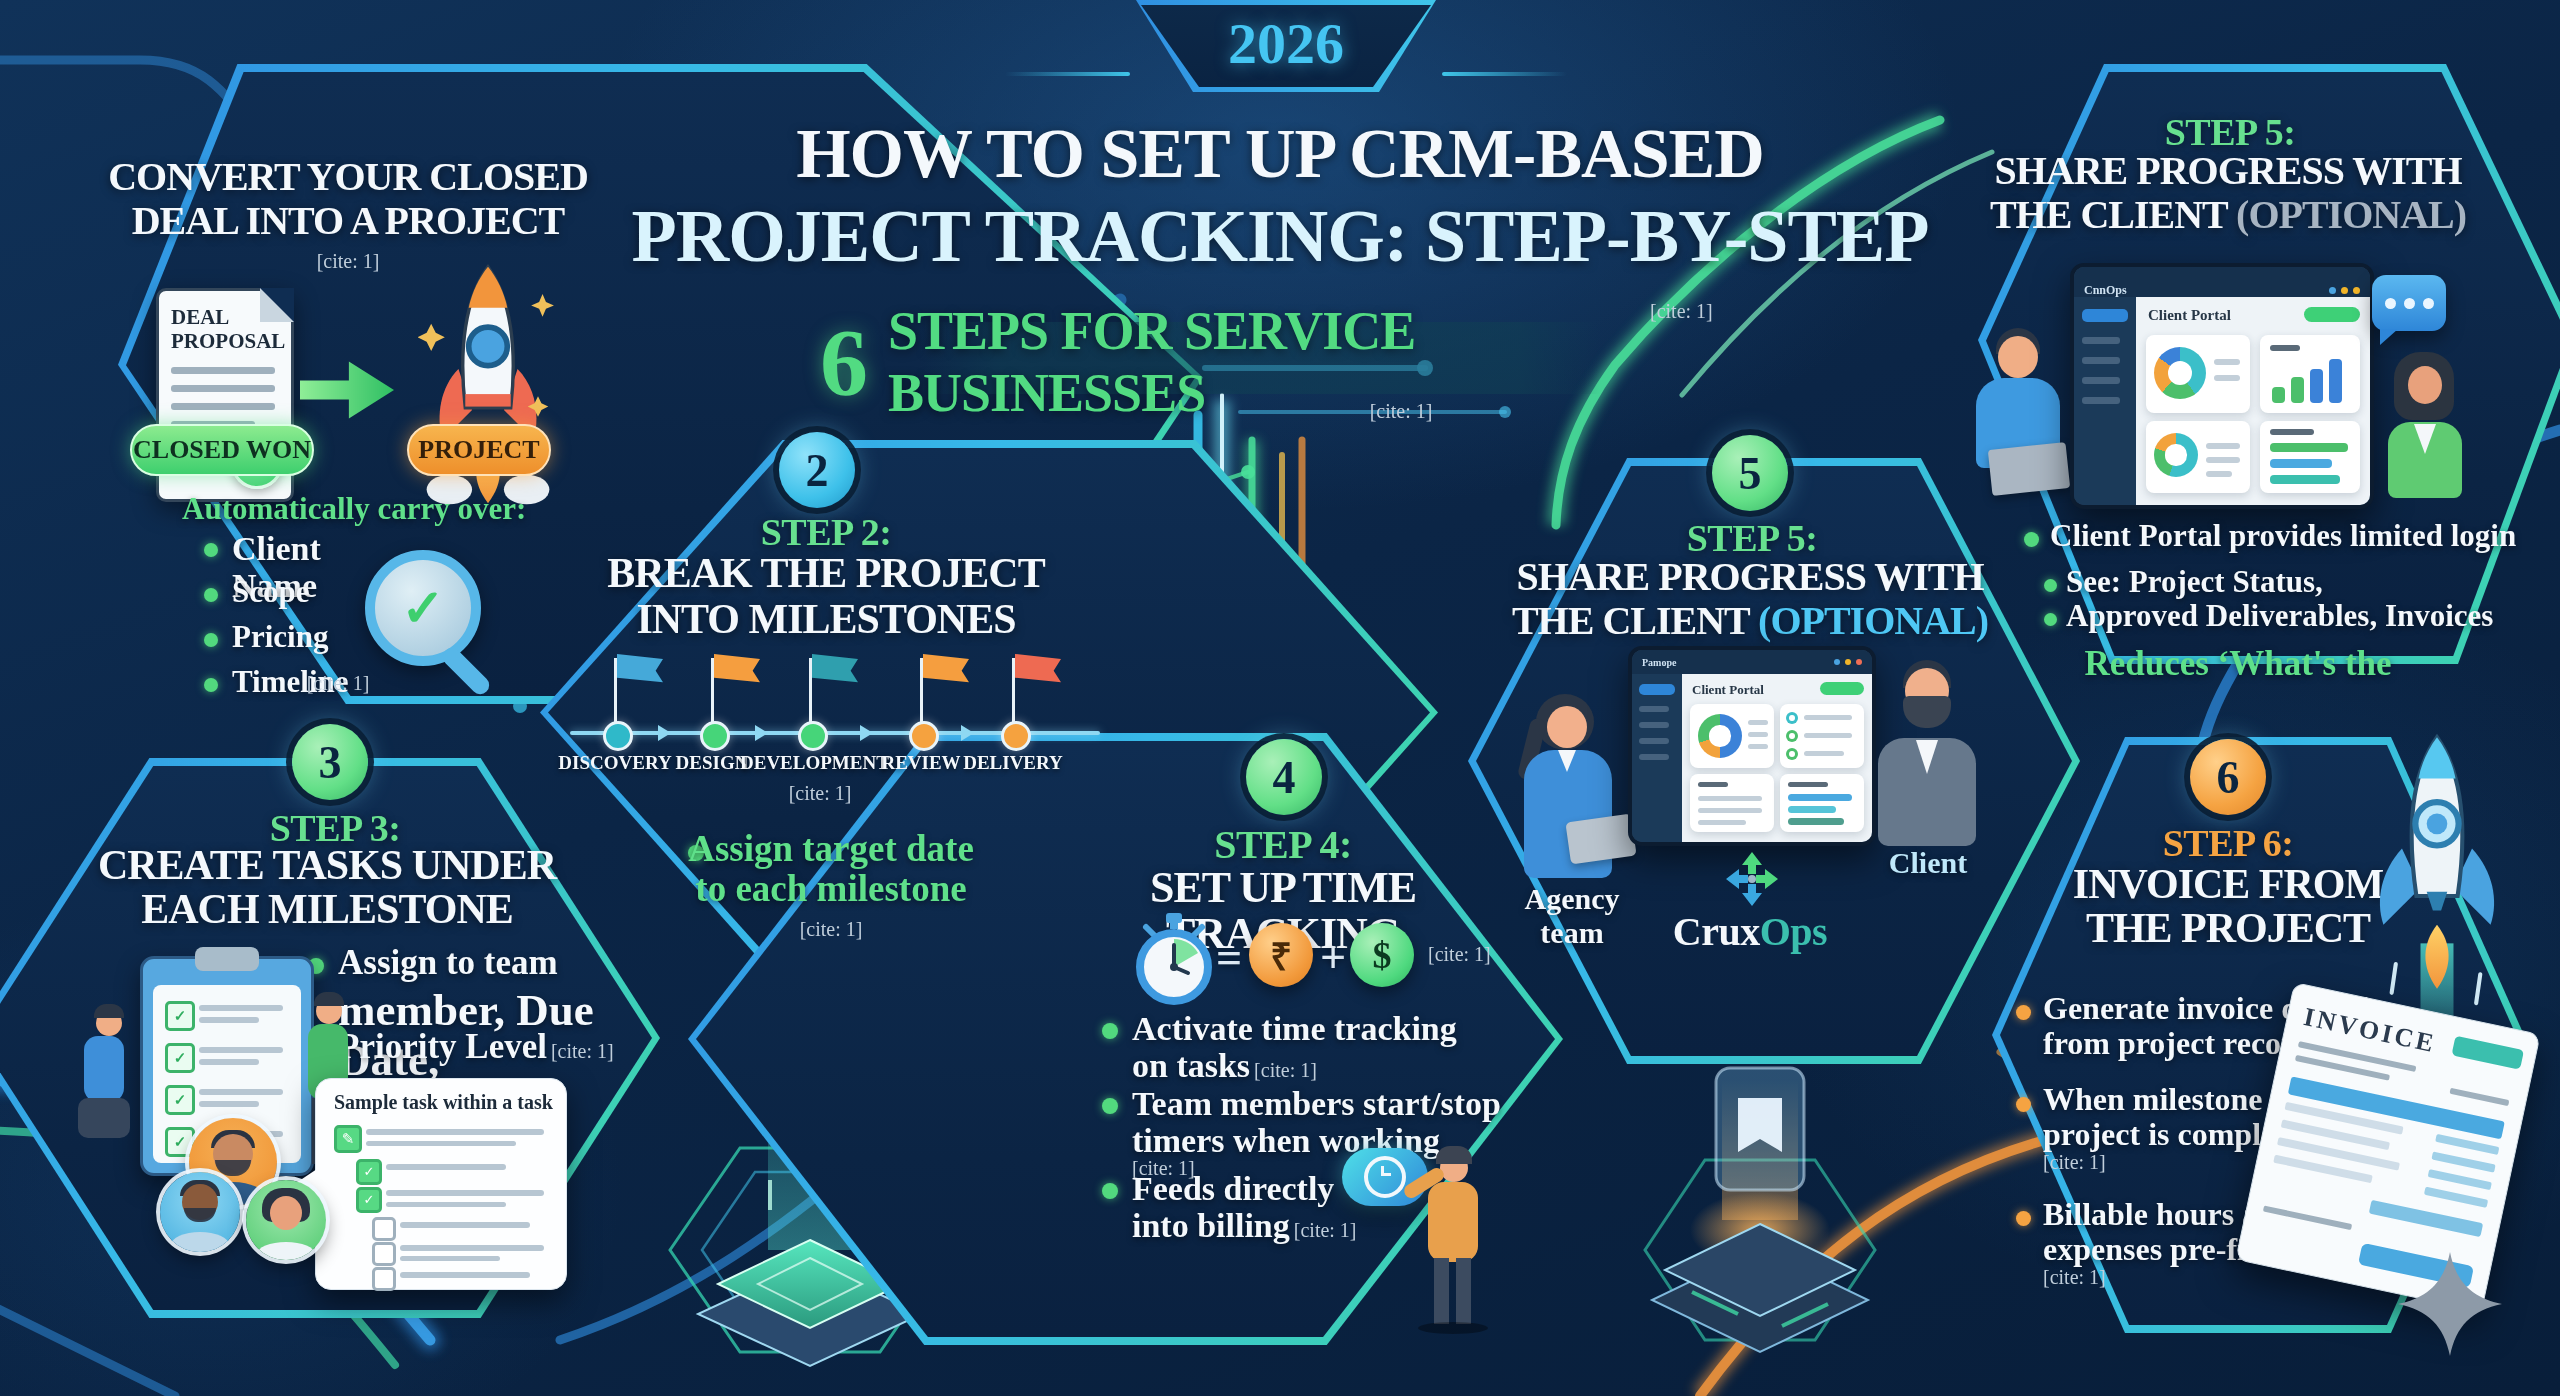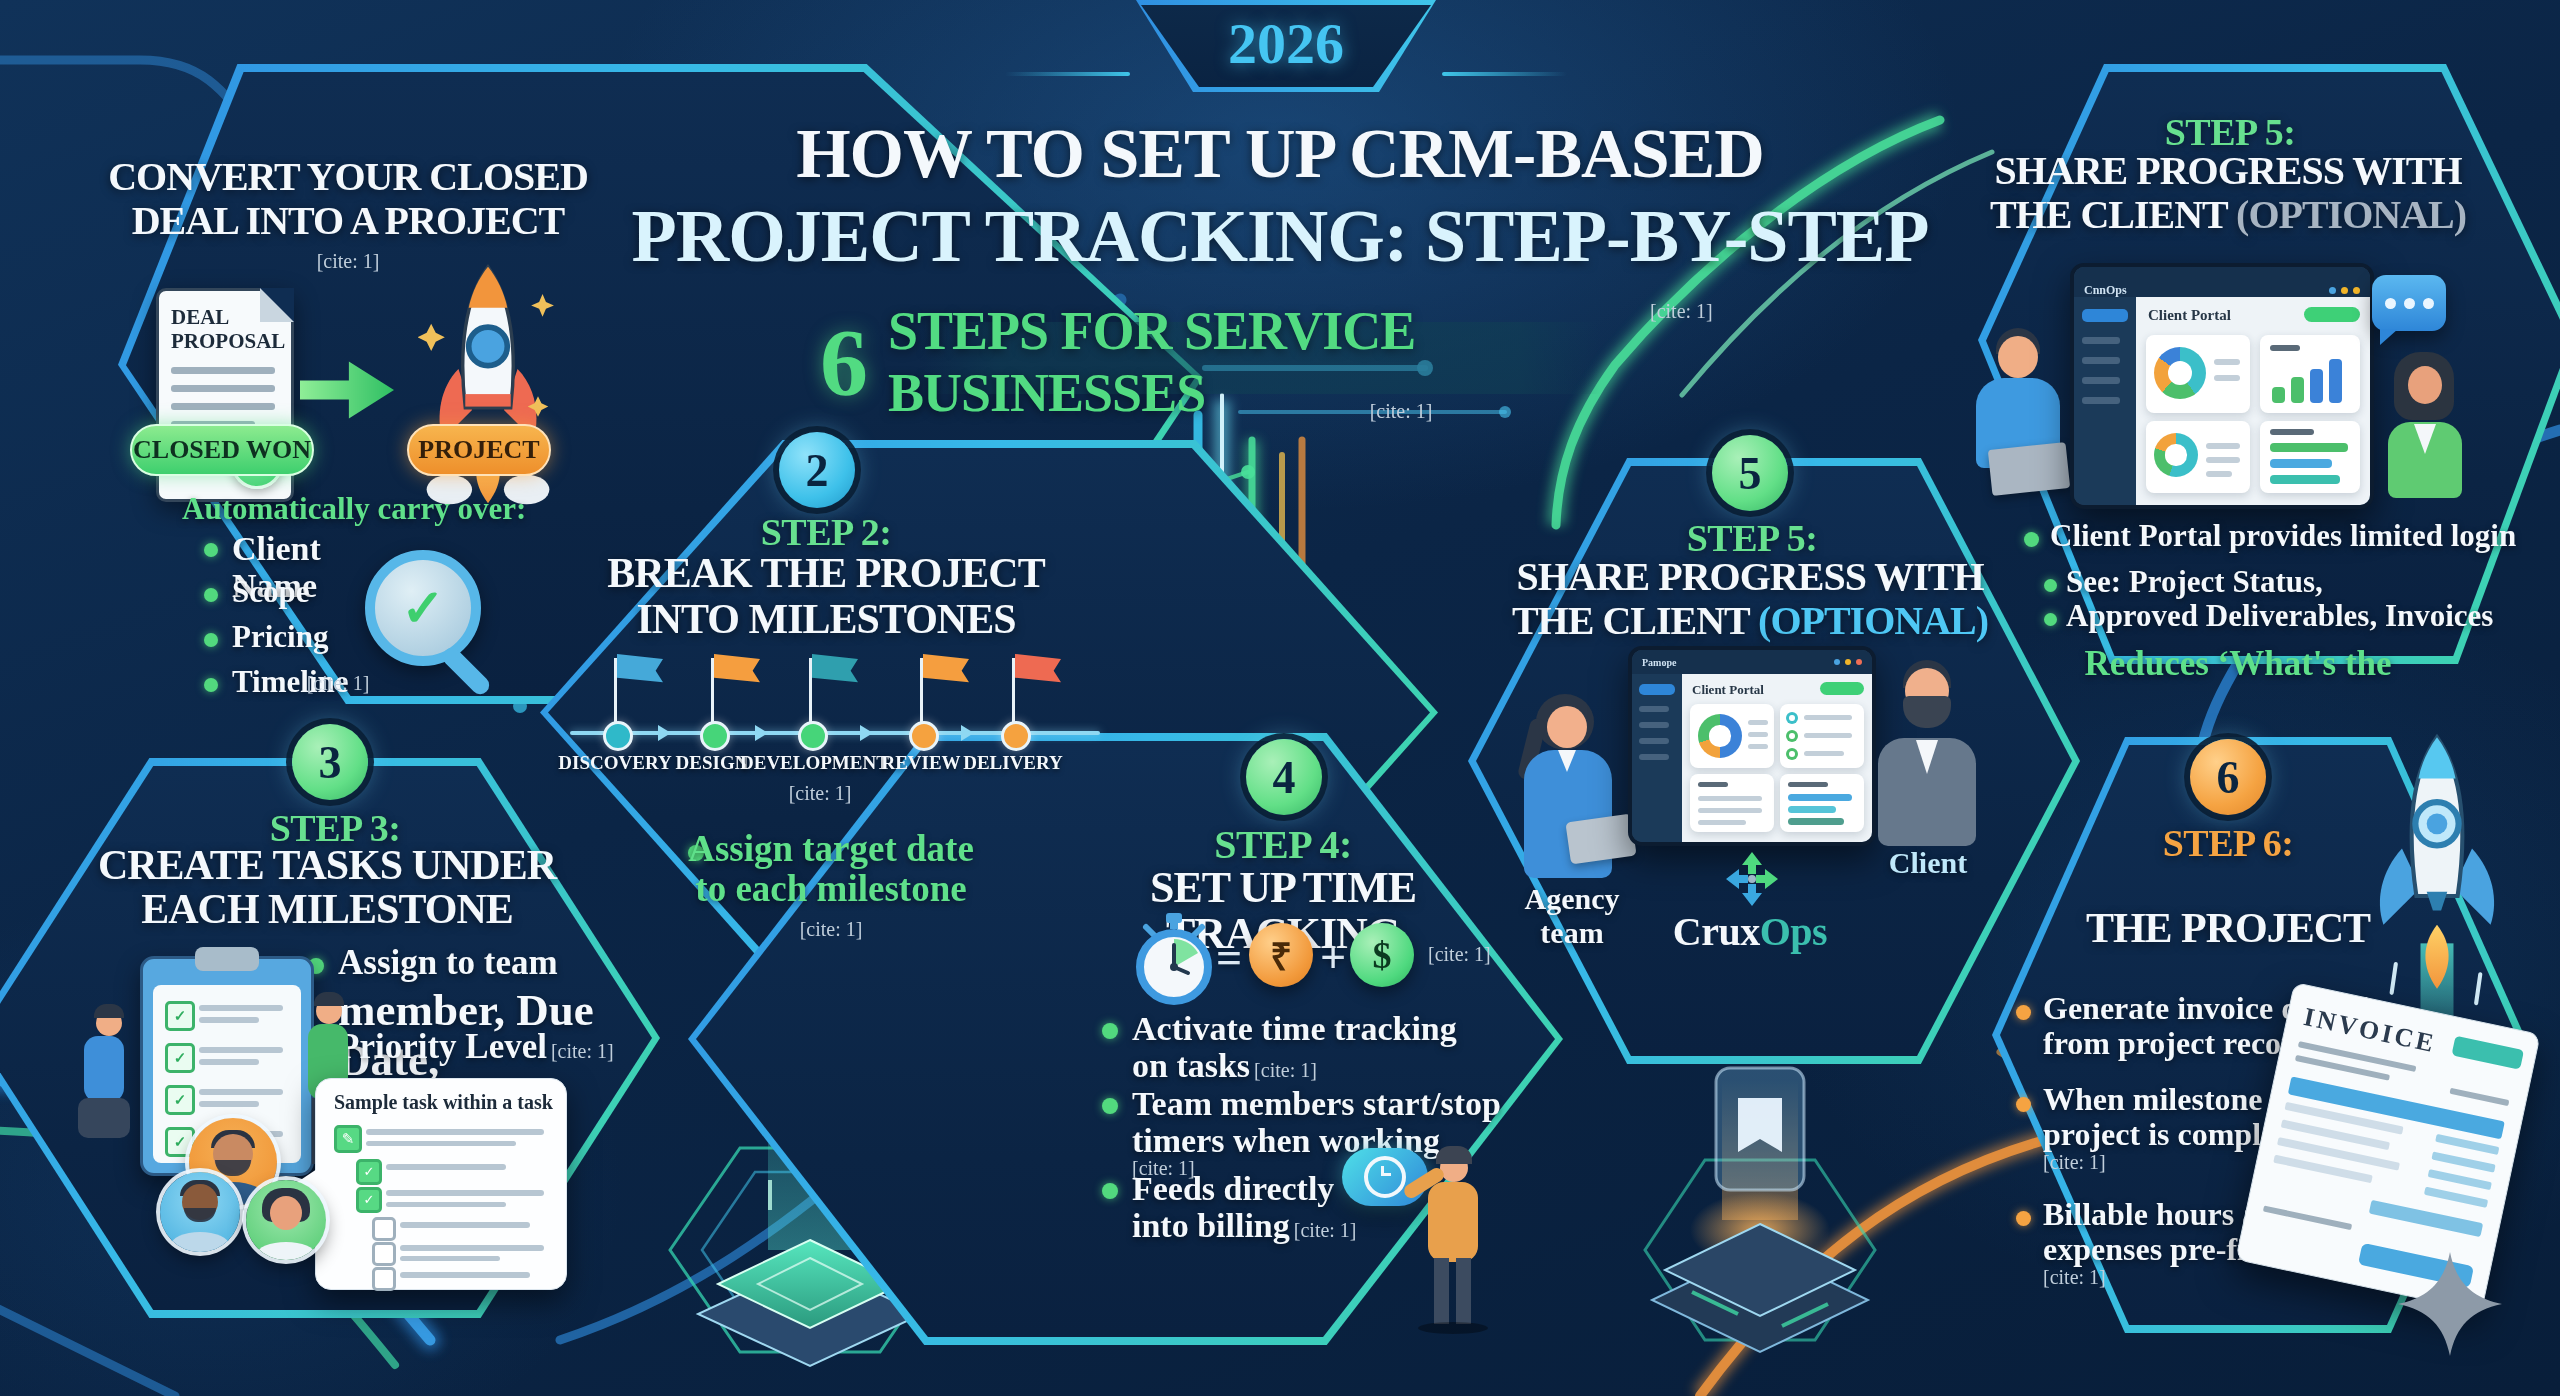--- a/index.html
+++ b/index.html
@@ -724,20 +724,21 @@
     <span class="b-dot" style="left:66px;top:515px;width:13px;height:13px;"></span>
     <div class="abs btxt" style="left:88px;top:501px;font-size:31px;">See: Project Status,</div>
     <span class="b-dot" style="left:66px;top:549px;width:13px;height:13px;"></span>
     <div class="abs btxt" style="left:88px;top:535px;font-size:31px;">Approved Deliverables, Invoices</div>
 
     <div class="abs gtxt ctr" style="left:50px;top:580px;width:420px;font-size:35px;">Reduces ‘What's the</div>
   </div>
 
   <div class="abs" style="left:1992px;top:737px;width:532px;height:596px;">
     <div class="abs step-label ctr" style="left:86px;top:84px;width:300px;font-size:38px;color:#f5a342;">STEP 6:</div>
+    <div class="abs head ctr" style="left:36px;top:126px;width:400px;font-size:42px;">INVOICE FROM</div>
     <div class="abs head ctr" style="left:36px;top:170px;width:400px;font-size:42px;">THE PROJECT</div>
 
     <span class="b-dot or" style="left:24px;top:268px;width:15px;height:15px;"></span>
     <div class="abs btxt" style="left:51px;top:254px;font-size:32px;">Generate invoice directly</div>
     <div class="abs" style="left:51px;top:289px;">
       <span class="btxt" style="font-size:32px;">from project record</span>
       <span class="cite">[cite: 1]</span>
     </div>
 
     <span class="b-dot or" style="left:24px;top:360px;width:15px;height:15px;"></span>

